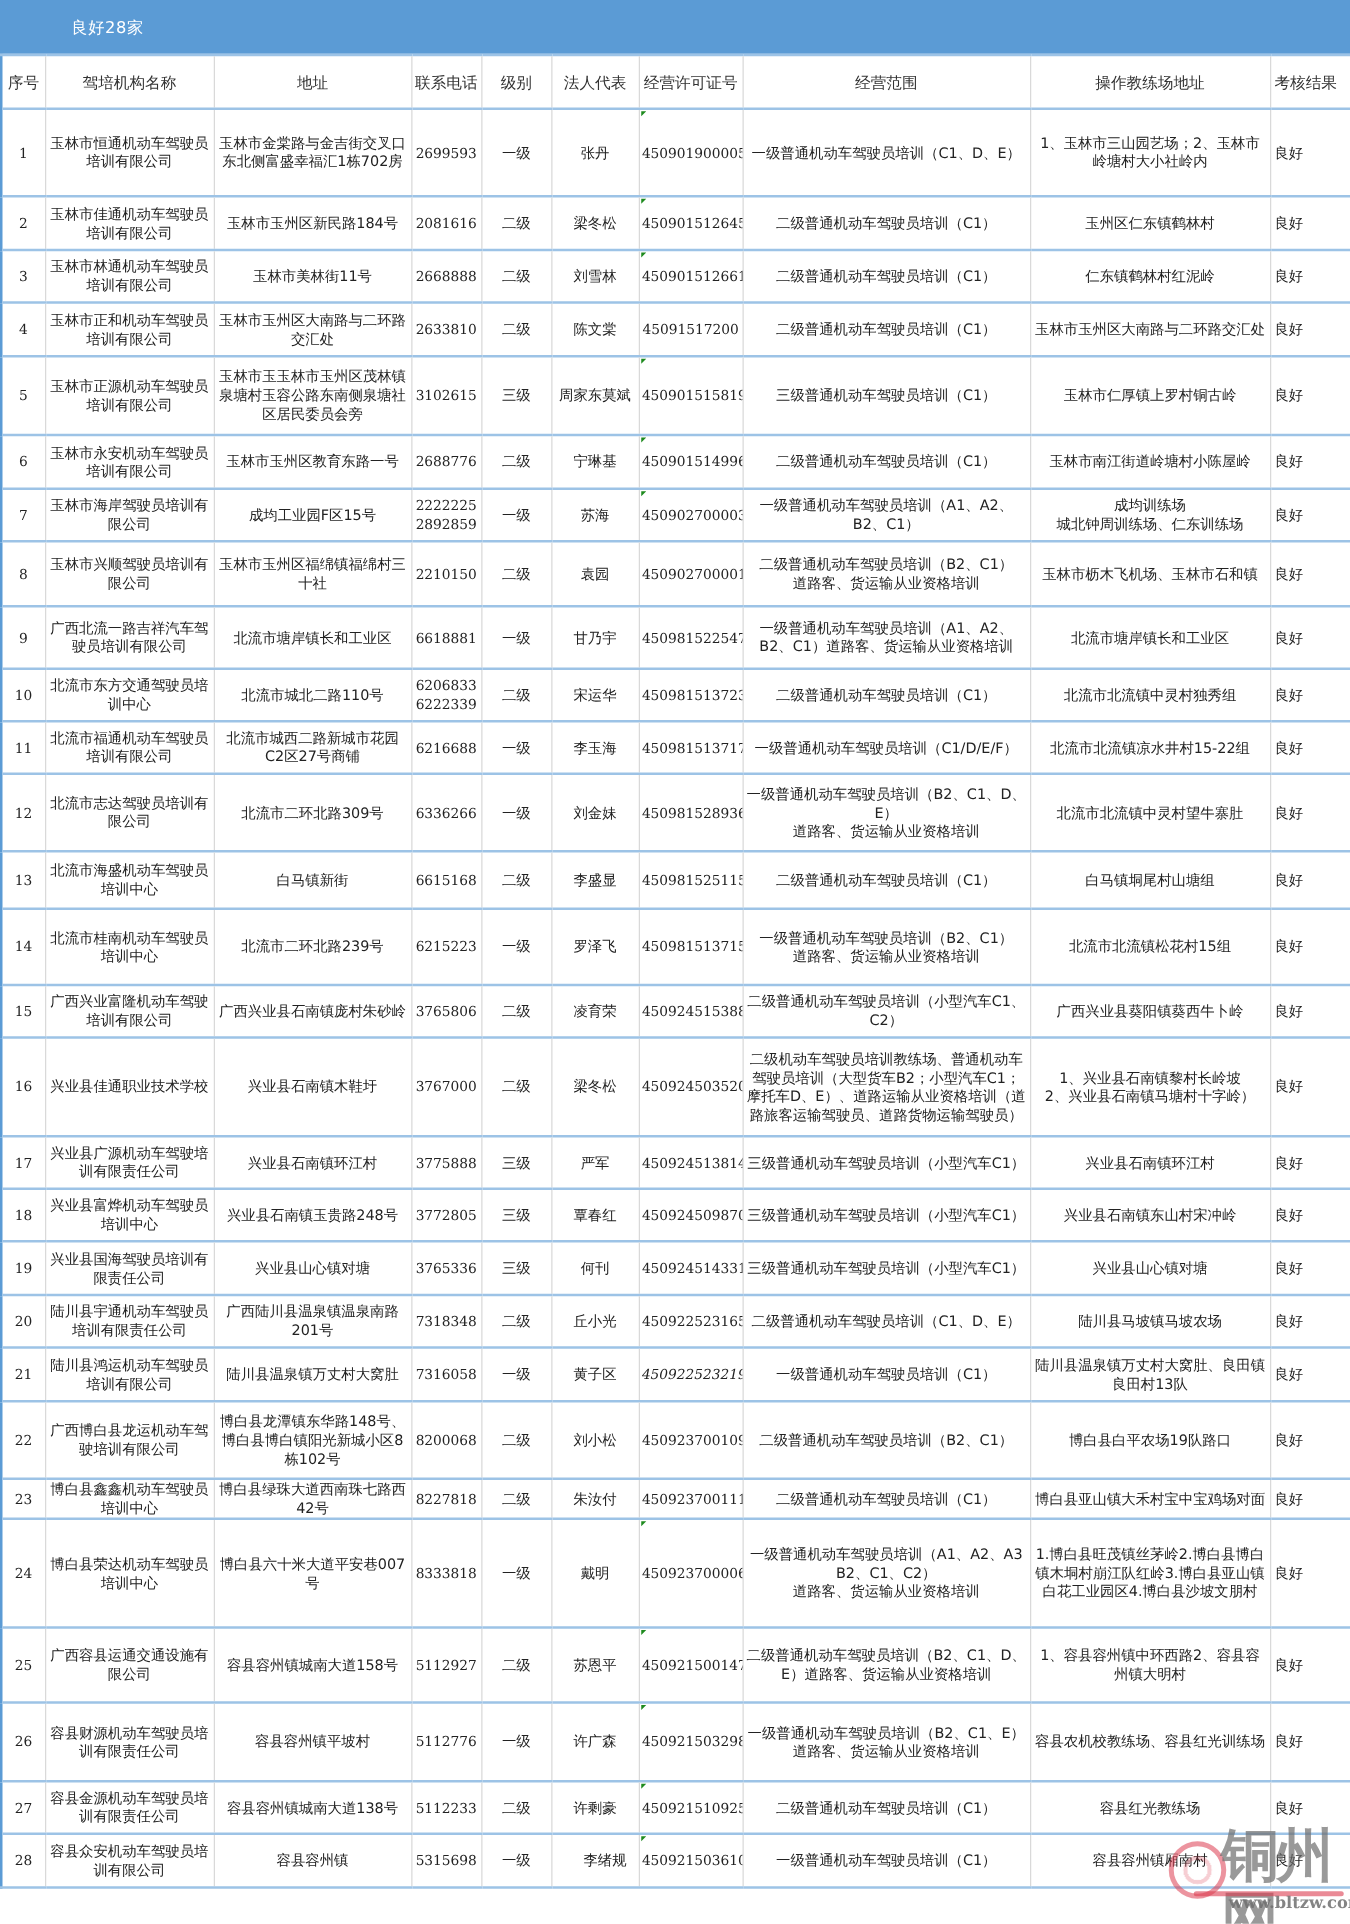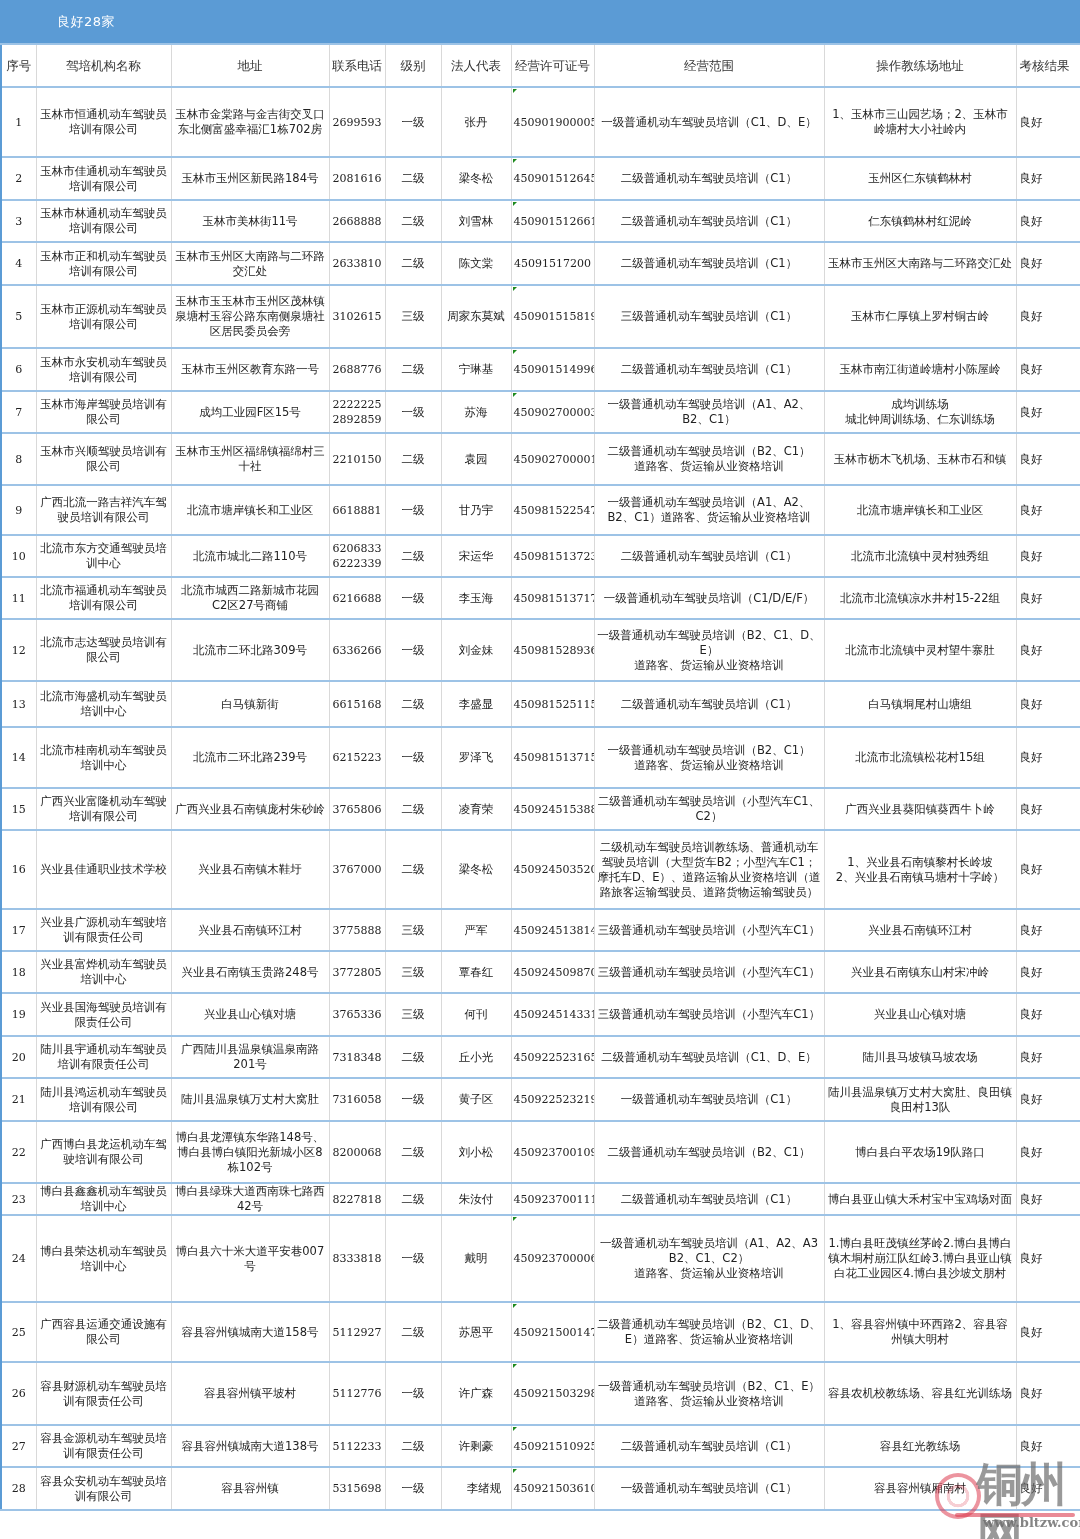--- a/index.html
+++ b/index.html
@@ -340,21 +340,21 @@
         <td style="white-space: pre-line;">陆川县马坡镇马坡农场</td>
         <td style="white-space: pre-line;">良好</td>
       </tr>
       <tr style="height: 43px;">
         <td class="mono" style="white-space: pre-line;">21</td>
         <td style="white-space: pre-line;">陆川县鸿运机动车驾驶员培训有限公司</td>
         <td style="white-space: pre-line;">陆川县温泉镇万丈村大窝肚</td>
         <td class="mono" style="white-space: pre-line;">7316058</td>
         <td style="white-space: pre-line;">一级</td>
         <td style="white-space: pre-line;">黄子区</td>
-        <td class="mono" style="white-space: pre-line;">450922523219</td>
+        <td class="mono" style="white-space: pre-line; font-style: italic;">450922523219</td>
         <td style="white-space: pre-line;">一级普通机动车驾驶员培训（C1）</td>
         <td style="white-space: pre-line;">陆川县温泉镇万丈村大窝肚、良田镇良田村13队</td>
         <td style="white-space: pre-line;">良好</td>
       </tr>
       <tr style="height: 62px;">
         <td class="mono" style="white-space: pre-line;">22</td>
         <td style="white-space: pre-line;">广西博白县龙运机动车驾驶培训有限公司</td>
         <td style="white-space: pre-line;">博白县龙潭镇东华路148号、博白县博白镇阳光新城小区8栋102号</td>
         <td class="mono" style="white-space: pre-line;">8200068</td>
         <td style="white-space: pre-line;">二级</td>

